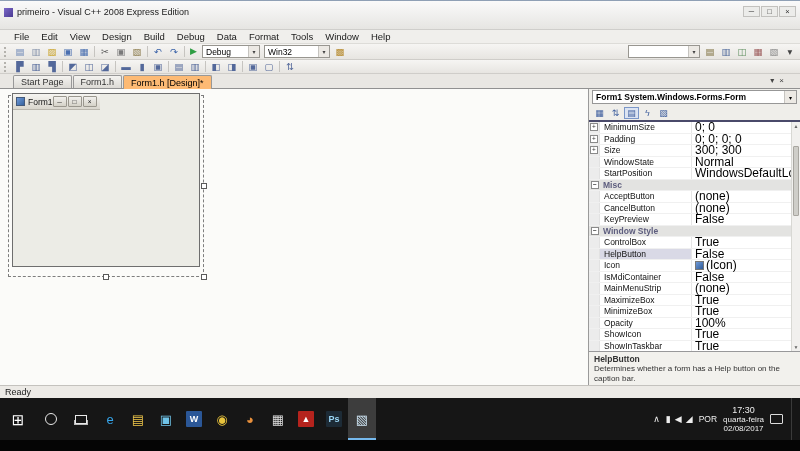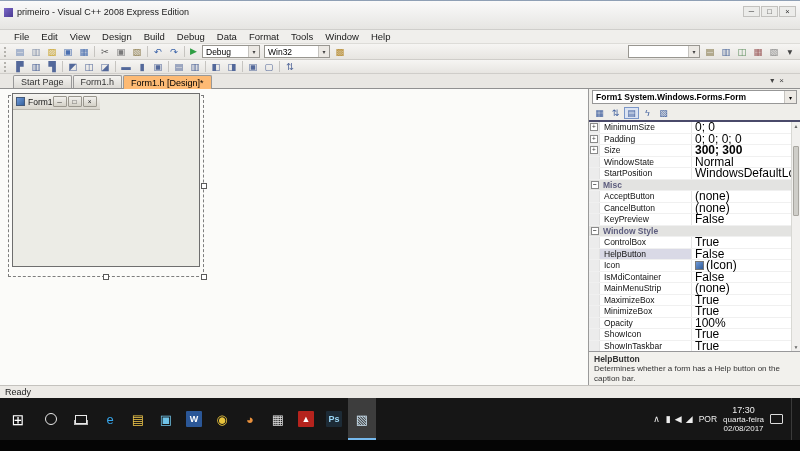--- a/index.html
+++ b/index.html
@@ -57,21 +57,21 @@
   .p-tools{height:16px;display:flex;align-items:center;gap:1px;padding:0 3px;border-bottom:2px solid #4a4a6a;flex:none}
   .pti{width:15px;height:12px;display:flex;align-items:center;justify-content:center;font-size:9px;color:#3f5f9e}
   .pti.pressed{background:#dce4f2;border:1px solid #7a96c8}
   .p-grid{flex:1;background:#fff;position:relative;overflow:hidden;font-size:8.5px;min-height:0}
   .prow{display:flex;align-items:center;height:11.5px;border-bottom:1px solid #f0f0f0}
   .pgut{width:11px;align-self:stretch;background:#ececec;border-right:1px solid #e2e2e2;display:flex;align-items:center;justify-content:center;flex:none}
   .pexp{width:8px;height:8px;border:1px solid #8a8a8a;background:#fff;font-size:6.5px;line-height:6px;text-align:center;color:#333;flex:none}
   .pname{width:92px;flex:none;padding-left:4px;border-right:1px solid #e6e6e6;color:#111;height:100%;display:flex;align-items:center;white-space:nowrap;overflow:hidden}
   .pname.sel{background:#d9d9e6}
   .pval{flex:1;padding-left:3px;color:#000;display:flex;align-items:center;gap:2px;font-size:12px;white-space:nowrap;overflow:hidden}
-  .pval.b{font-weight:bold}
+  .pval.b{font-weight:normal}
   .prow.cat{background:#e3e3e1;color:#5d5d7e;font-weight:bold;padding-left:2px;gap:3px}
   .prow.cat .cname{padding-left:1px}
   .picon{width:9px;height:9px;background:linear-gradient(135deg,#6f9ad8,#2f5a96);border:1px solid #777;flex:none}
   .p-scroll{position:absolute;right:0;top:0;bottom:0;width:9px;background:#f1f0ee;border-left:1px solid #d8d8d4}
   .sarr{position:absolute;left:0;right:0;text-align:center;font-size:5px;color:#666}
   .sarr.up{top:1px}.sarr.down{bottom:1px}
   .p-thumb{position:absolute;top:24px;left:1px;width:6px;height:70px;background:#cfcec9;border:1px solid #a8a6a0;border-radius:1px}
   .p-desc{height:34px;border-top:1px solid #98989a;background:#f2f1ed;padding:2px 5px;font-size:8px;color:#333;flex:none;line-height:10px}
   .p-desc b{font-size:8.5px;display:block}
 

